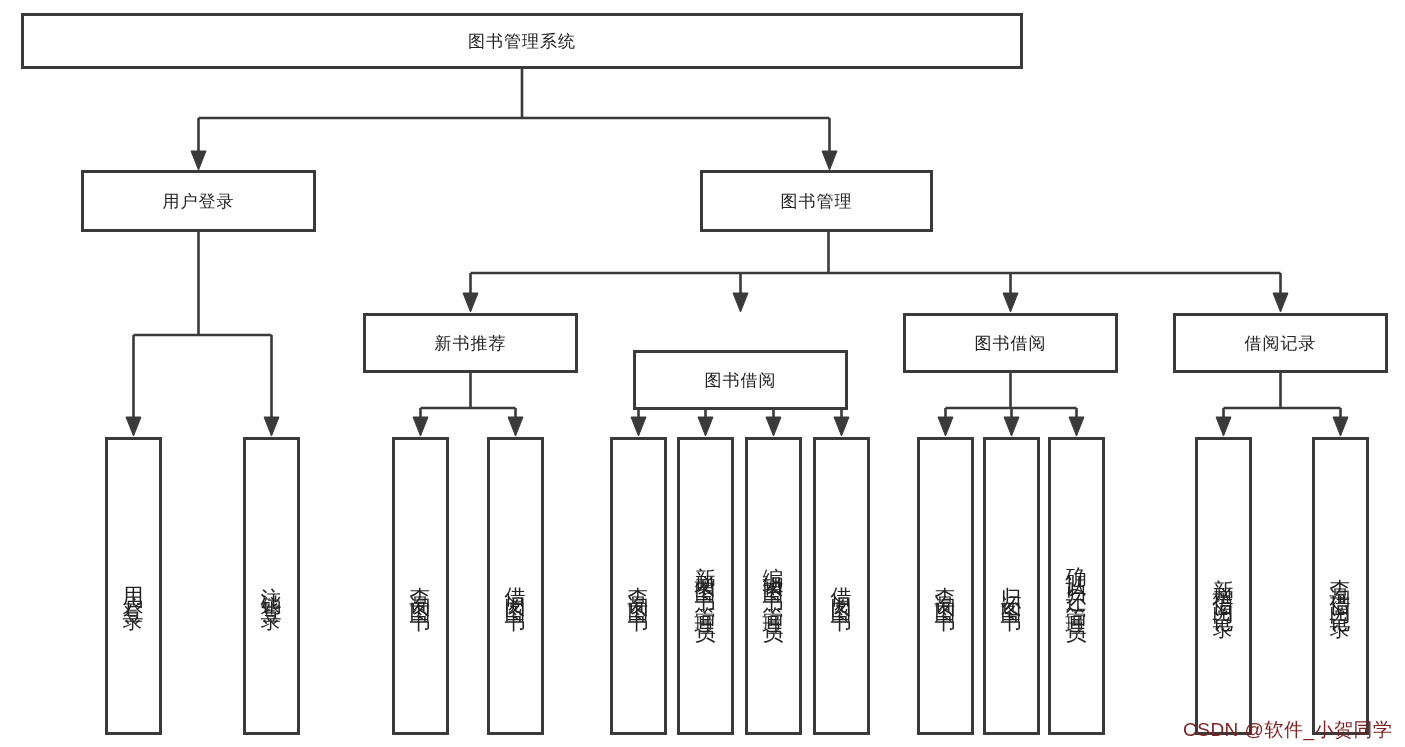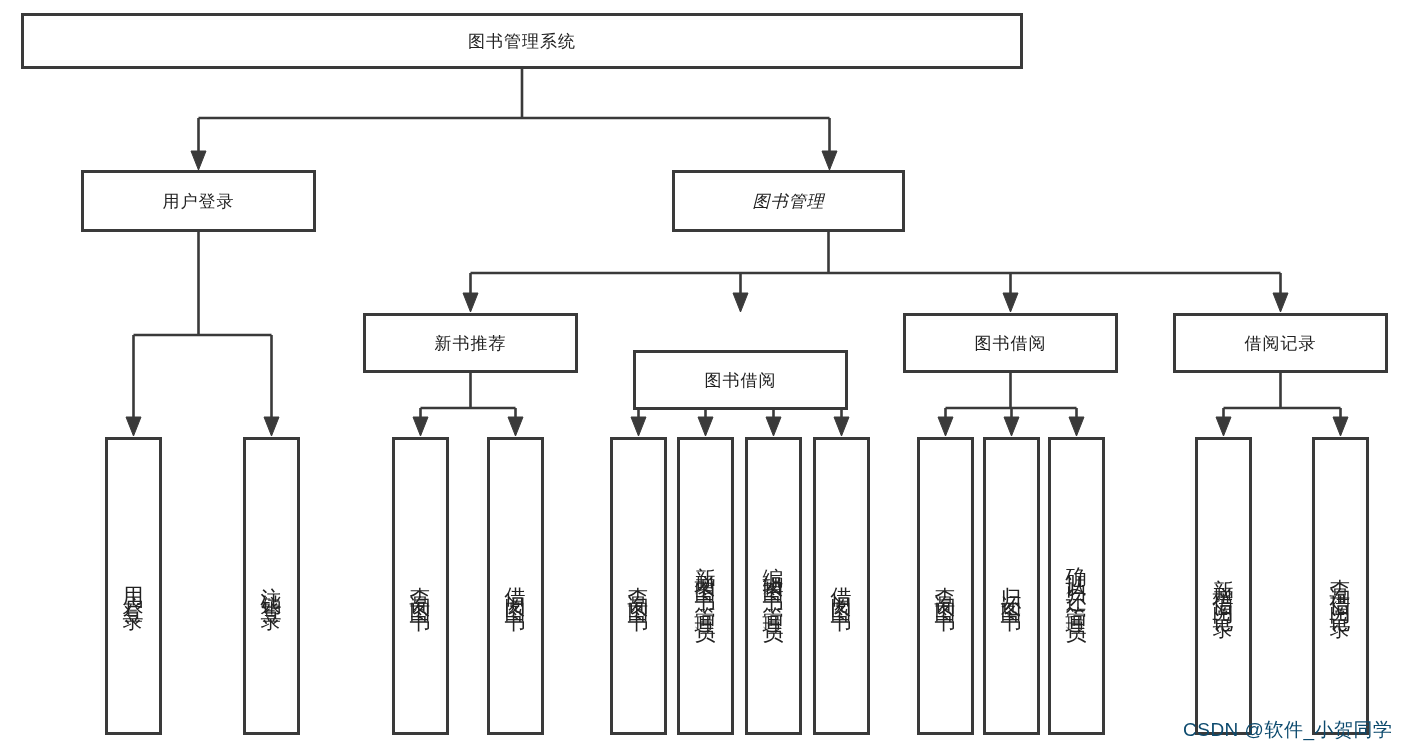--- a/index.html
+++ b/index.html
@@ -42,21 +42,21 @@
     letter-spacing: 8px;
     line-height: 1;
     white-space: nowrap;
   }
   #watermark {
     position: absolute;
     left: 1183px;
     top: 717px;
     z-index: 2;
     font-size: 19px;
-    color: #0c4a6e;
+    color: #7f1d1d;
     letter-spacing: 0.5px;
     white-space: nowrap;
   }
 </style>
 </head>
 <body>
 
 <div id="canvas">
 
   <svg id="wires" width="1405" height="747" viewBox="0 0 1405 747">
@@ -99,21 +99,21 @@
     </g>
   </svg>
 
   <div class="box hbox root-box" style="left:21px; top:13px; width:1002px; height:56px;">
     <span>图书管理系统</span>
   </div>
 
   <div class="box hbox" style="left:81px; top:170px; width:235px; height:62px;">
     <span>用户登录</span>
   </div>
-  <div class="box hbox" style="left:672px; top:170px; width:233px; height:62px;font-style:italic;">
+  <div class="box hbox" style="left:700px; top:170px; width:233px; height:62px;">
     <span>图书管理</span>
   </div>
 
   <div class="box hbox" style="left:363px; top:313px; width:215px; height:60px;">
     <span>新书推荐</span>
   </div>
   <div class="box hbox" style="left:633px; top:313px; width:215px; height:60px;margin-top:37px;">
     <span>图书借阅</span>
   </div>
   <div class="box hbox" style="left:903px; top:313px; width:215px; height:60px;">

